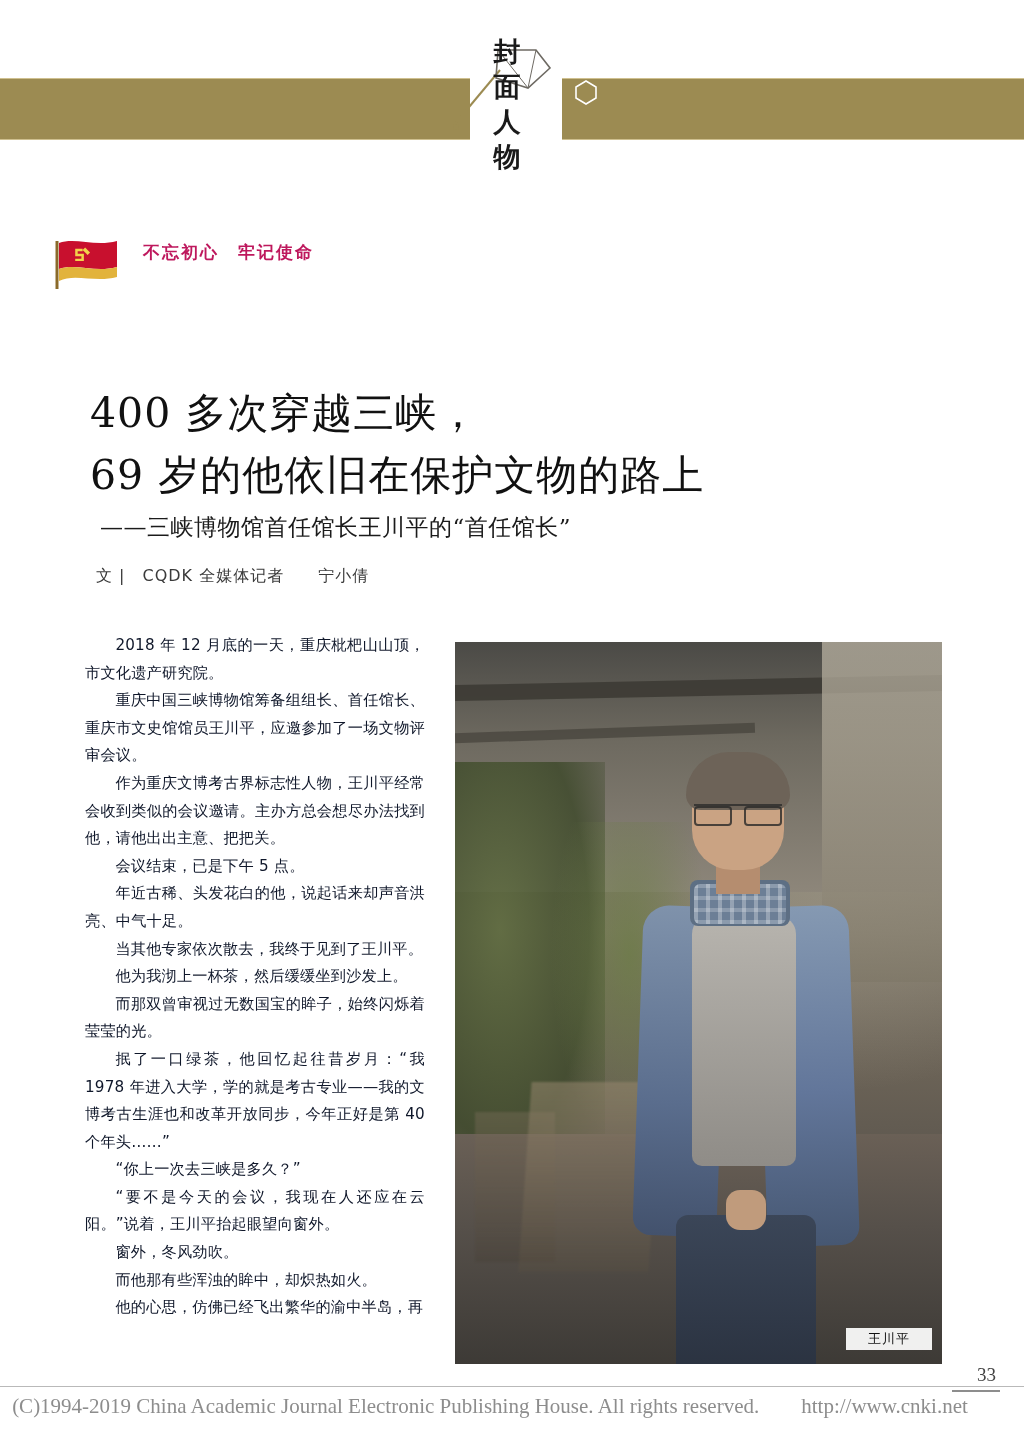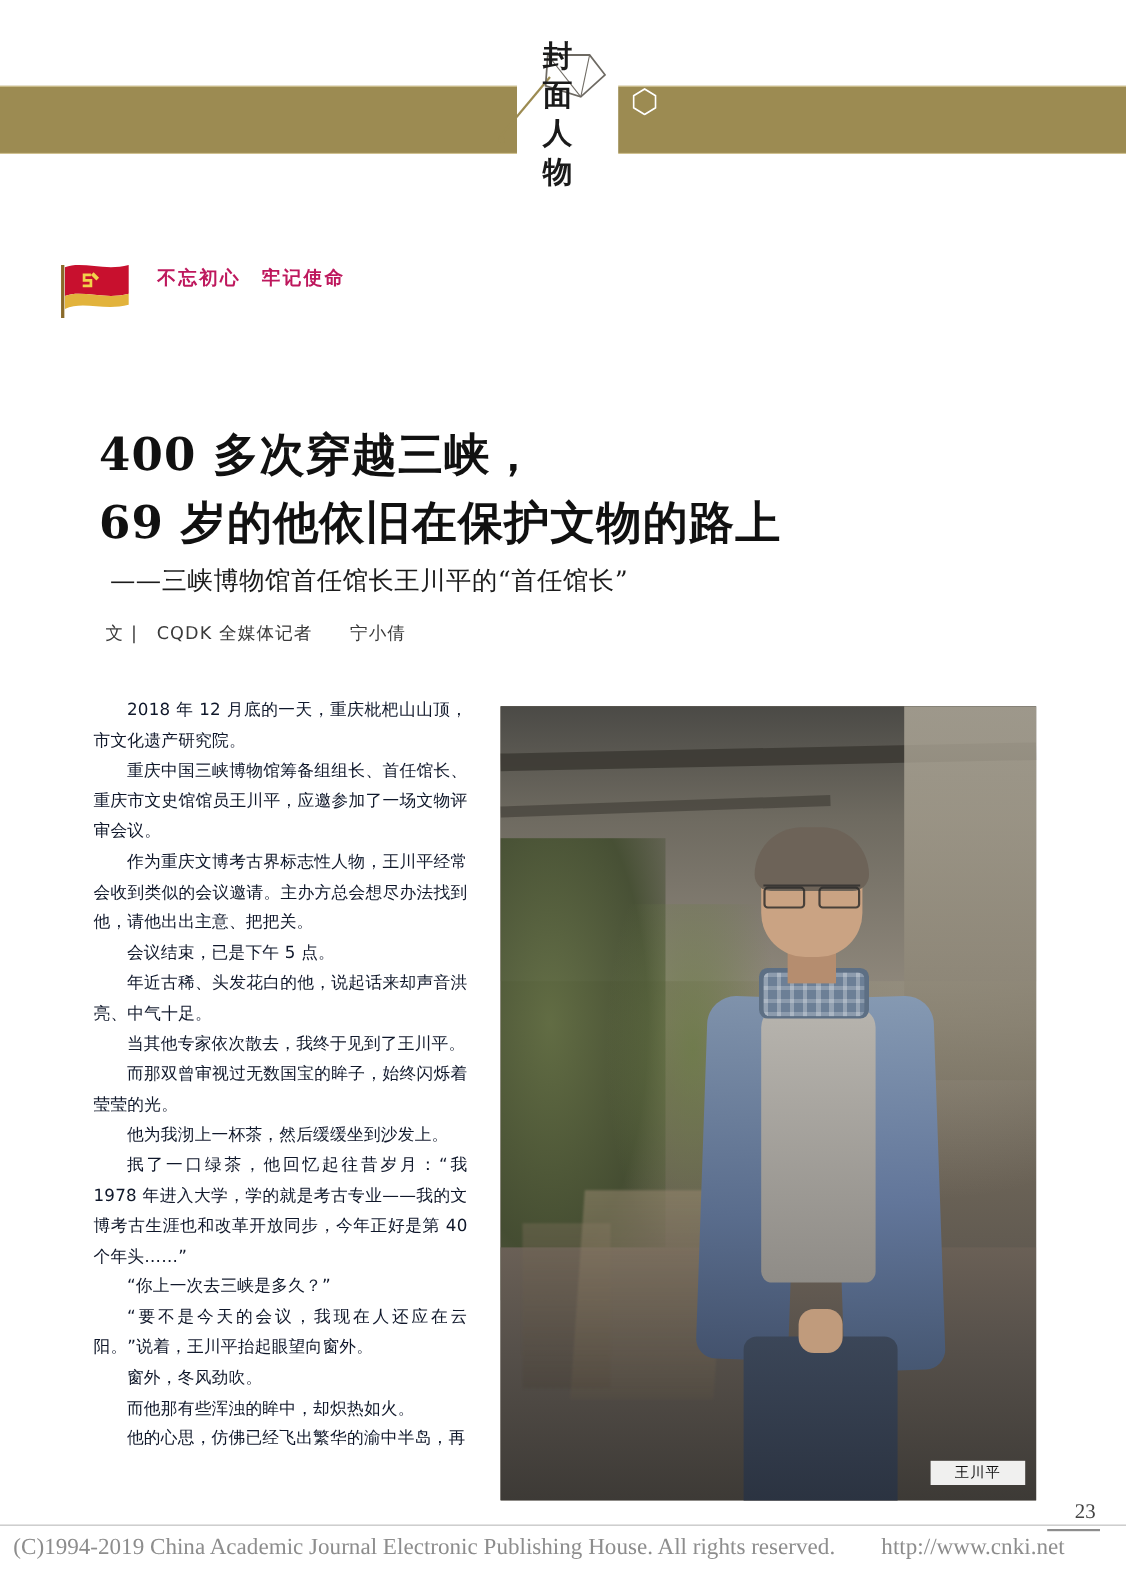--- a/index.html
+++ b/index.html
@@ -105,21 +105,21 @@
     margin-left: 18px;
   }
 
   
   .headline {
     position: absolute;
     left: 90px;
     top: 355px;
     width: 860px;
     font-family: "DejaVu Serif", serif;
-    font-weight: bold;
+    font-weight: normal;
     color: #111;
     font-size: 41px;
     line-height: 62px;
     letter-spacing: 1px;
   }
   .headline .l2 { display: block; }
   .subhead {
     position: absolute;
     left: 100px;
     top: 512px;
@@ -386,22 +386,22 @@
 <div class="subhead">——三峡博物馆首任馆长王川平的“首任馆长”</div>
 <div class="byline">文 |　CQDK 全媒体记者　　宁小倩</div>
 
 <div class="body-col">
   <p>2018 年 12 月底的一天，重庆枇杷山山顶，市文化遗产研究院。</p>
   <p>重庆中国三峡博物馆筹备组组长、首任馆长、重庆市文史馆馆员王川平，应邀参加了一场文物评审会议。</p>
   <p>作为重庆文博考古界标志性人物，王川平经常会收到类似的会议邀请。主办方总会想尽办法找到他，请他出出主意、把把关。</p>
   <p>会议结束，已是下午 5 点。</p>
   <p>年近古稀、头发花白的他，说起话来却声音洪亮、中气十足。</p>
   <p>当其他专家依次散去，我终于见到了王川平。</p>
+  <p>他为我沏上一杯茶，然后缓缓坐到沙发上。</p>
   <p>而那双曾审视过无数国宝的眸子，始终闪烁着莹莹的光。</p>
-  <p>他为我沏上一杯茶，然后缓缓坐到沙发上。</p>
   <p>抿了一口绿茶，他回忆起往昔岁月：“我 1978 年进入大学，学的就是考古专业——我的文博考古生涯也和改革开放同步，今年正好是第 40 个年头……”</p>
   <p>“你上一次去三峡是多久？”</p>
   <p>“要不是今天的会议，我现在人还应在云阳。”说着，王川平抬起眼望向窗外。</p>
   <p>窗外，冬风劲吹。</p>
   <p>而他那有些浑浊的眸中，却炽热如火。</p>
   <p>他的心思，仿佛已经飞出繁华的渝中半岛，再</p>
 </div>
 
 <div class="photo">
   <div class="photo-bg"></div>
@@ -425,16 +425,16 @@
     <div class="p-neck"></div>
     <div class="p-head"></div>
     <div class="p-hair"></div>
     <div class="p-glasses"></div>
     <div class="p-hand"></div>
   </div>
 
   <div class="photo-caption">王川平</div>
 </div>
 
-<div class="page-num">23</div>
+<div class="page-num">33</div>
 <div class="page-num-rule"></div>
 <div class="footer-rule"></div>
 <div class="footer-text">(C)1994-2019 China Academic Journal Electronic Publishing House. All rights reserved.　　http://www.cnki.net</div>
 
 </body></html>

